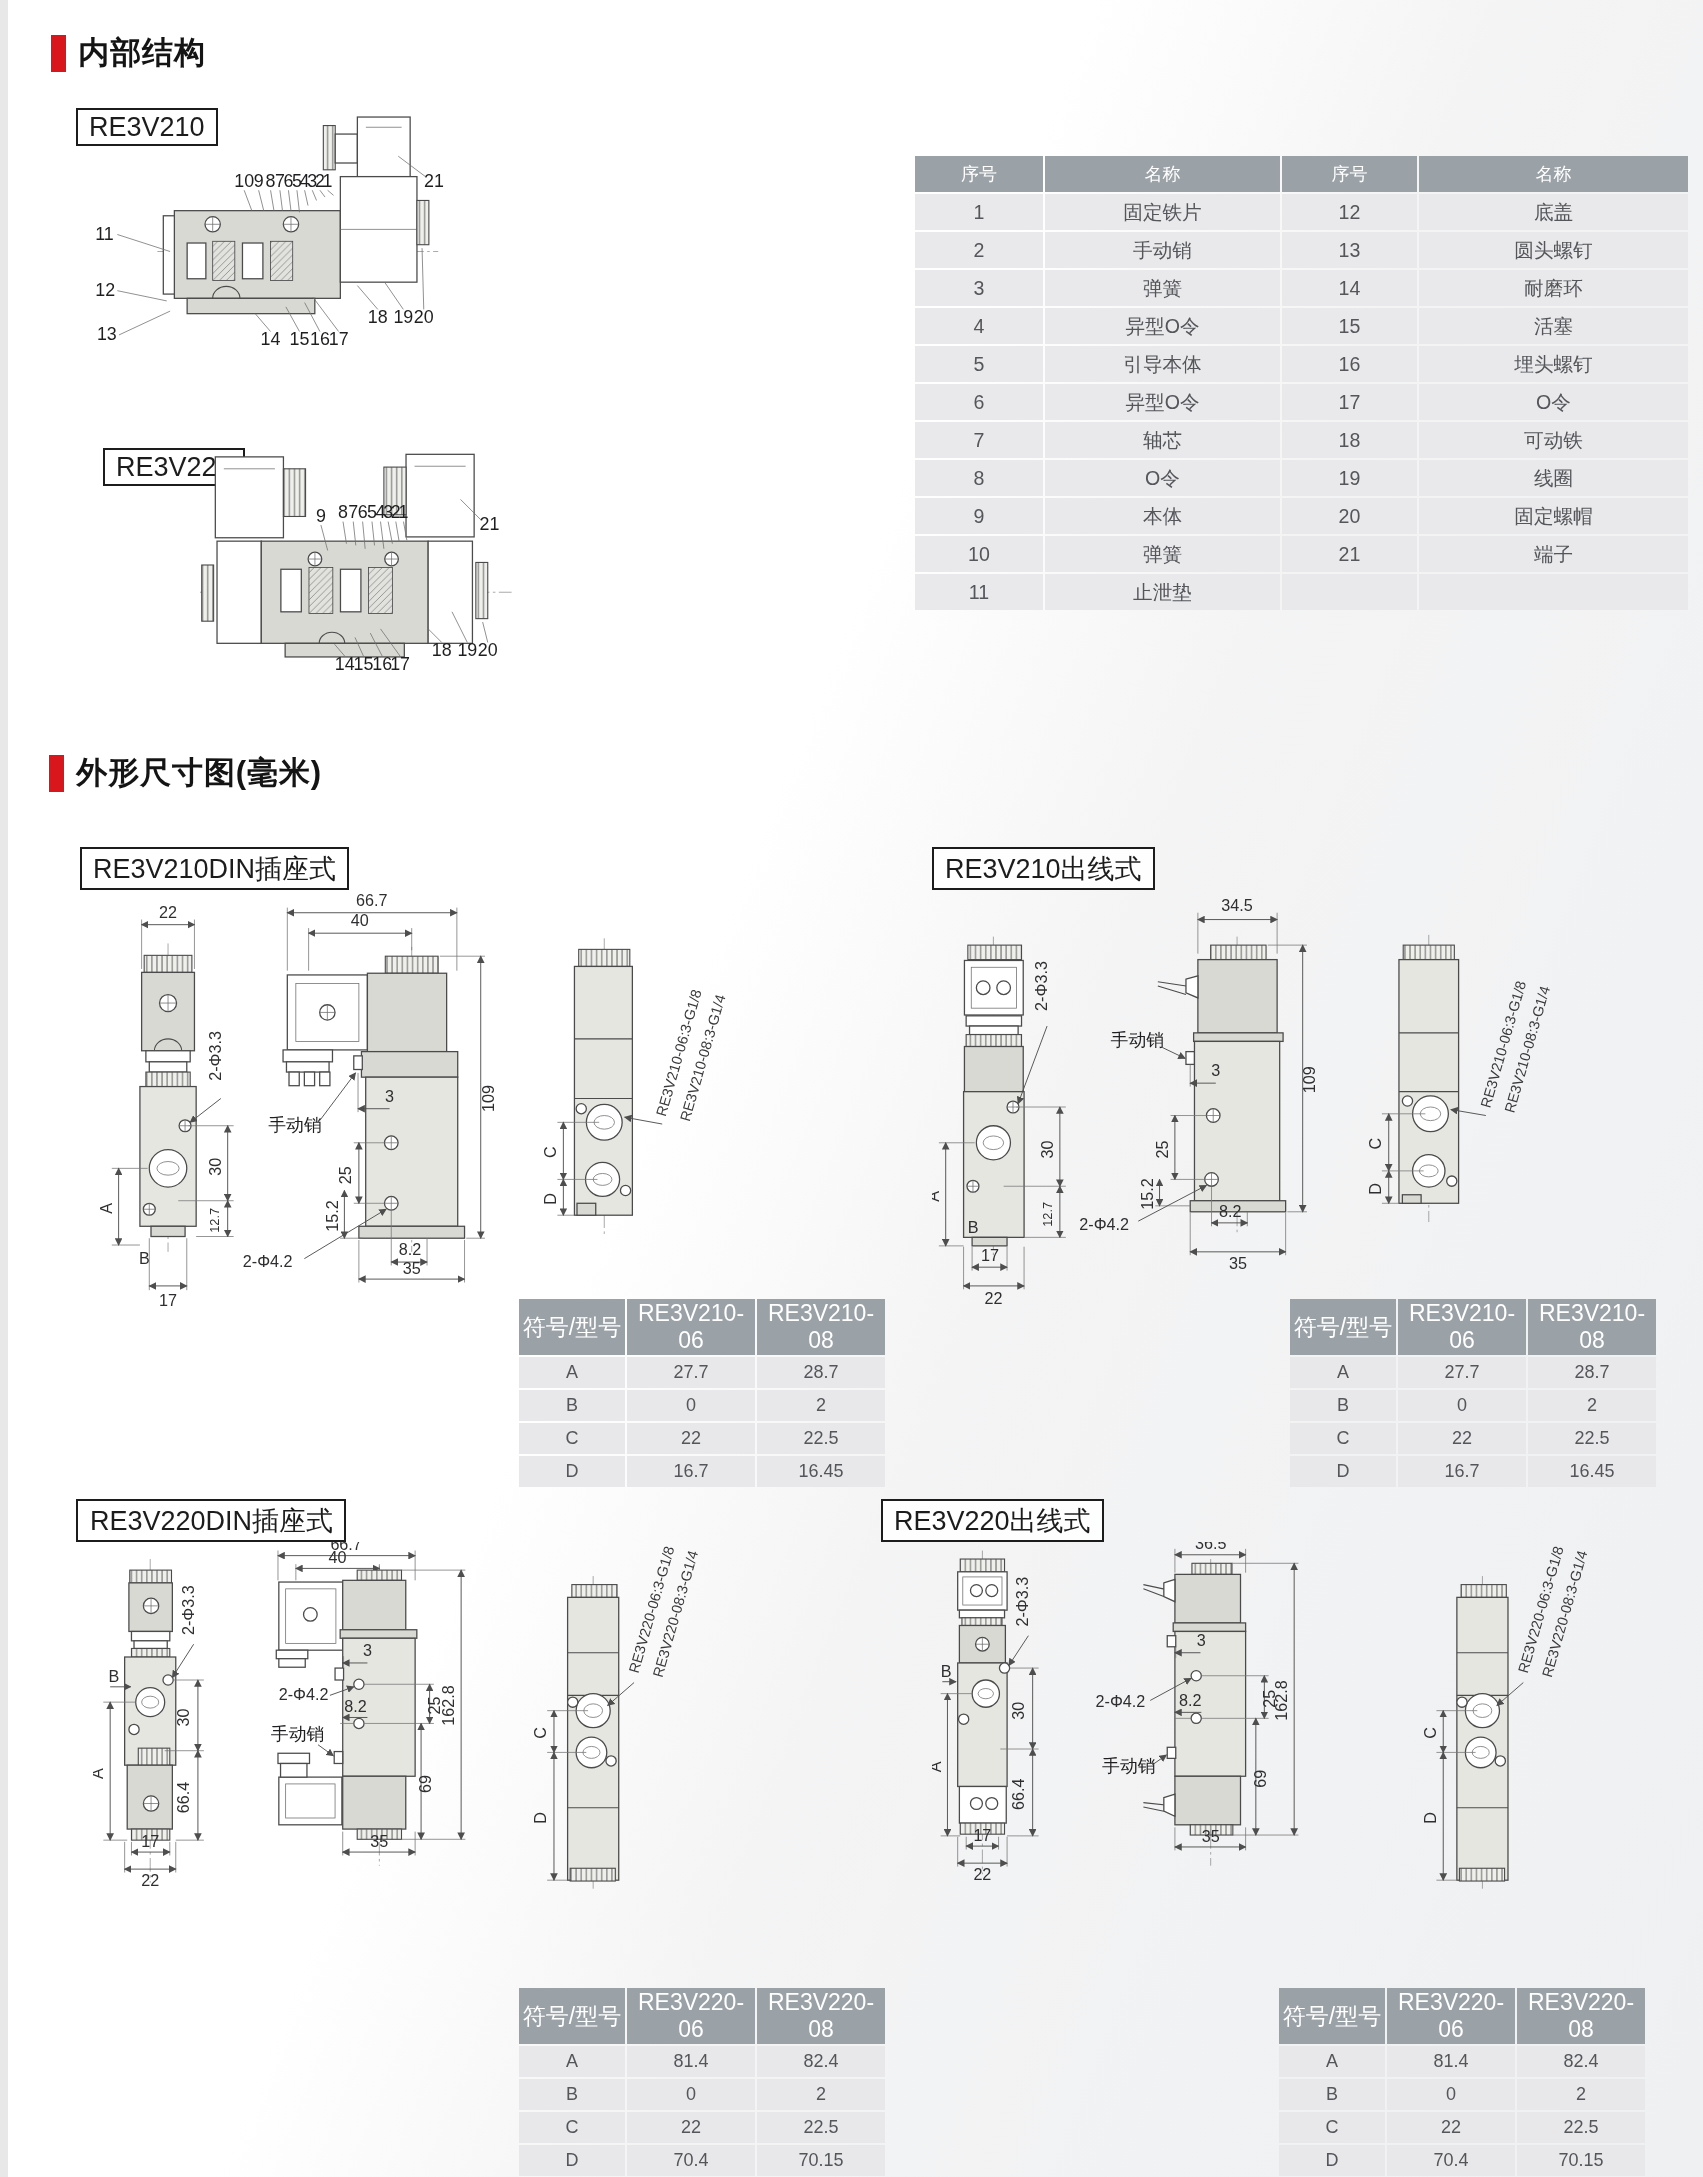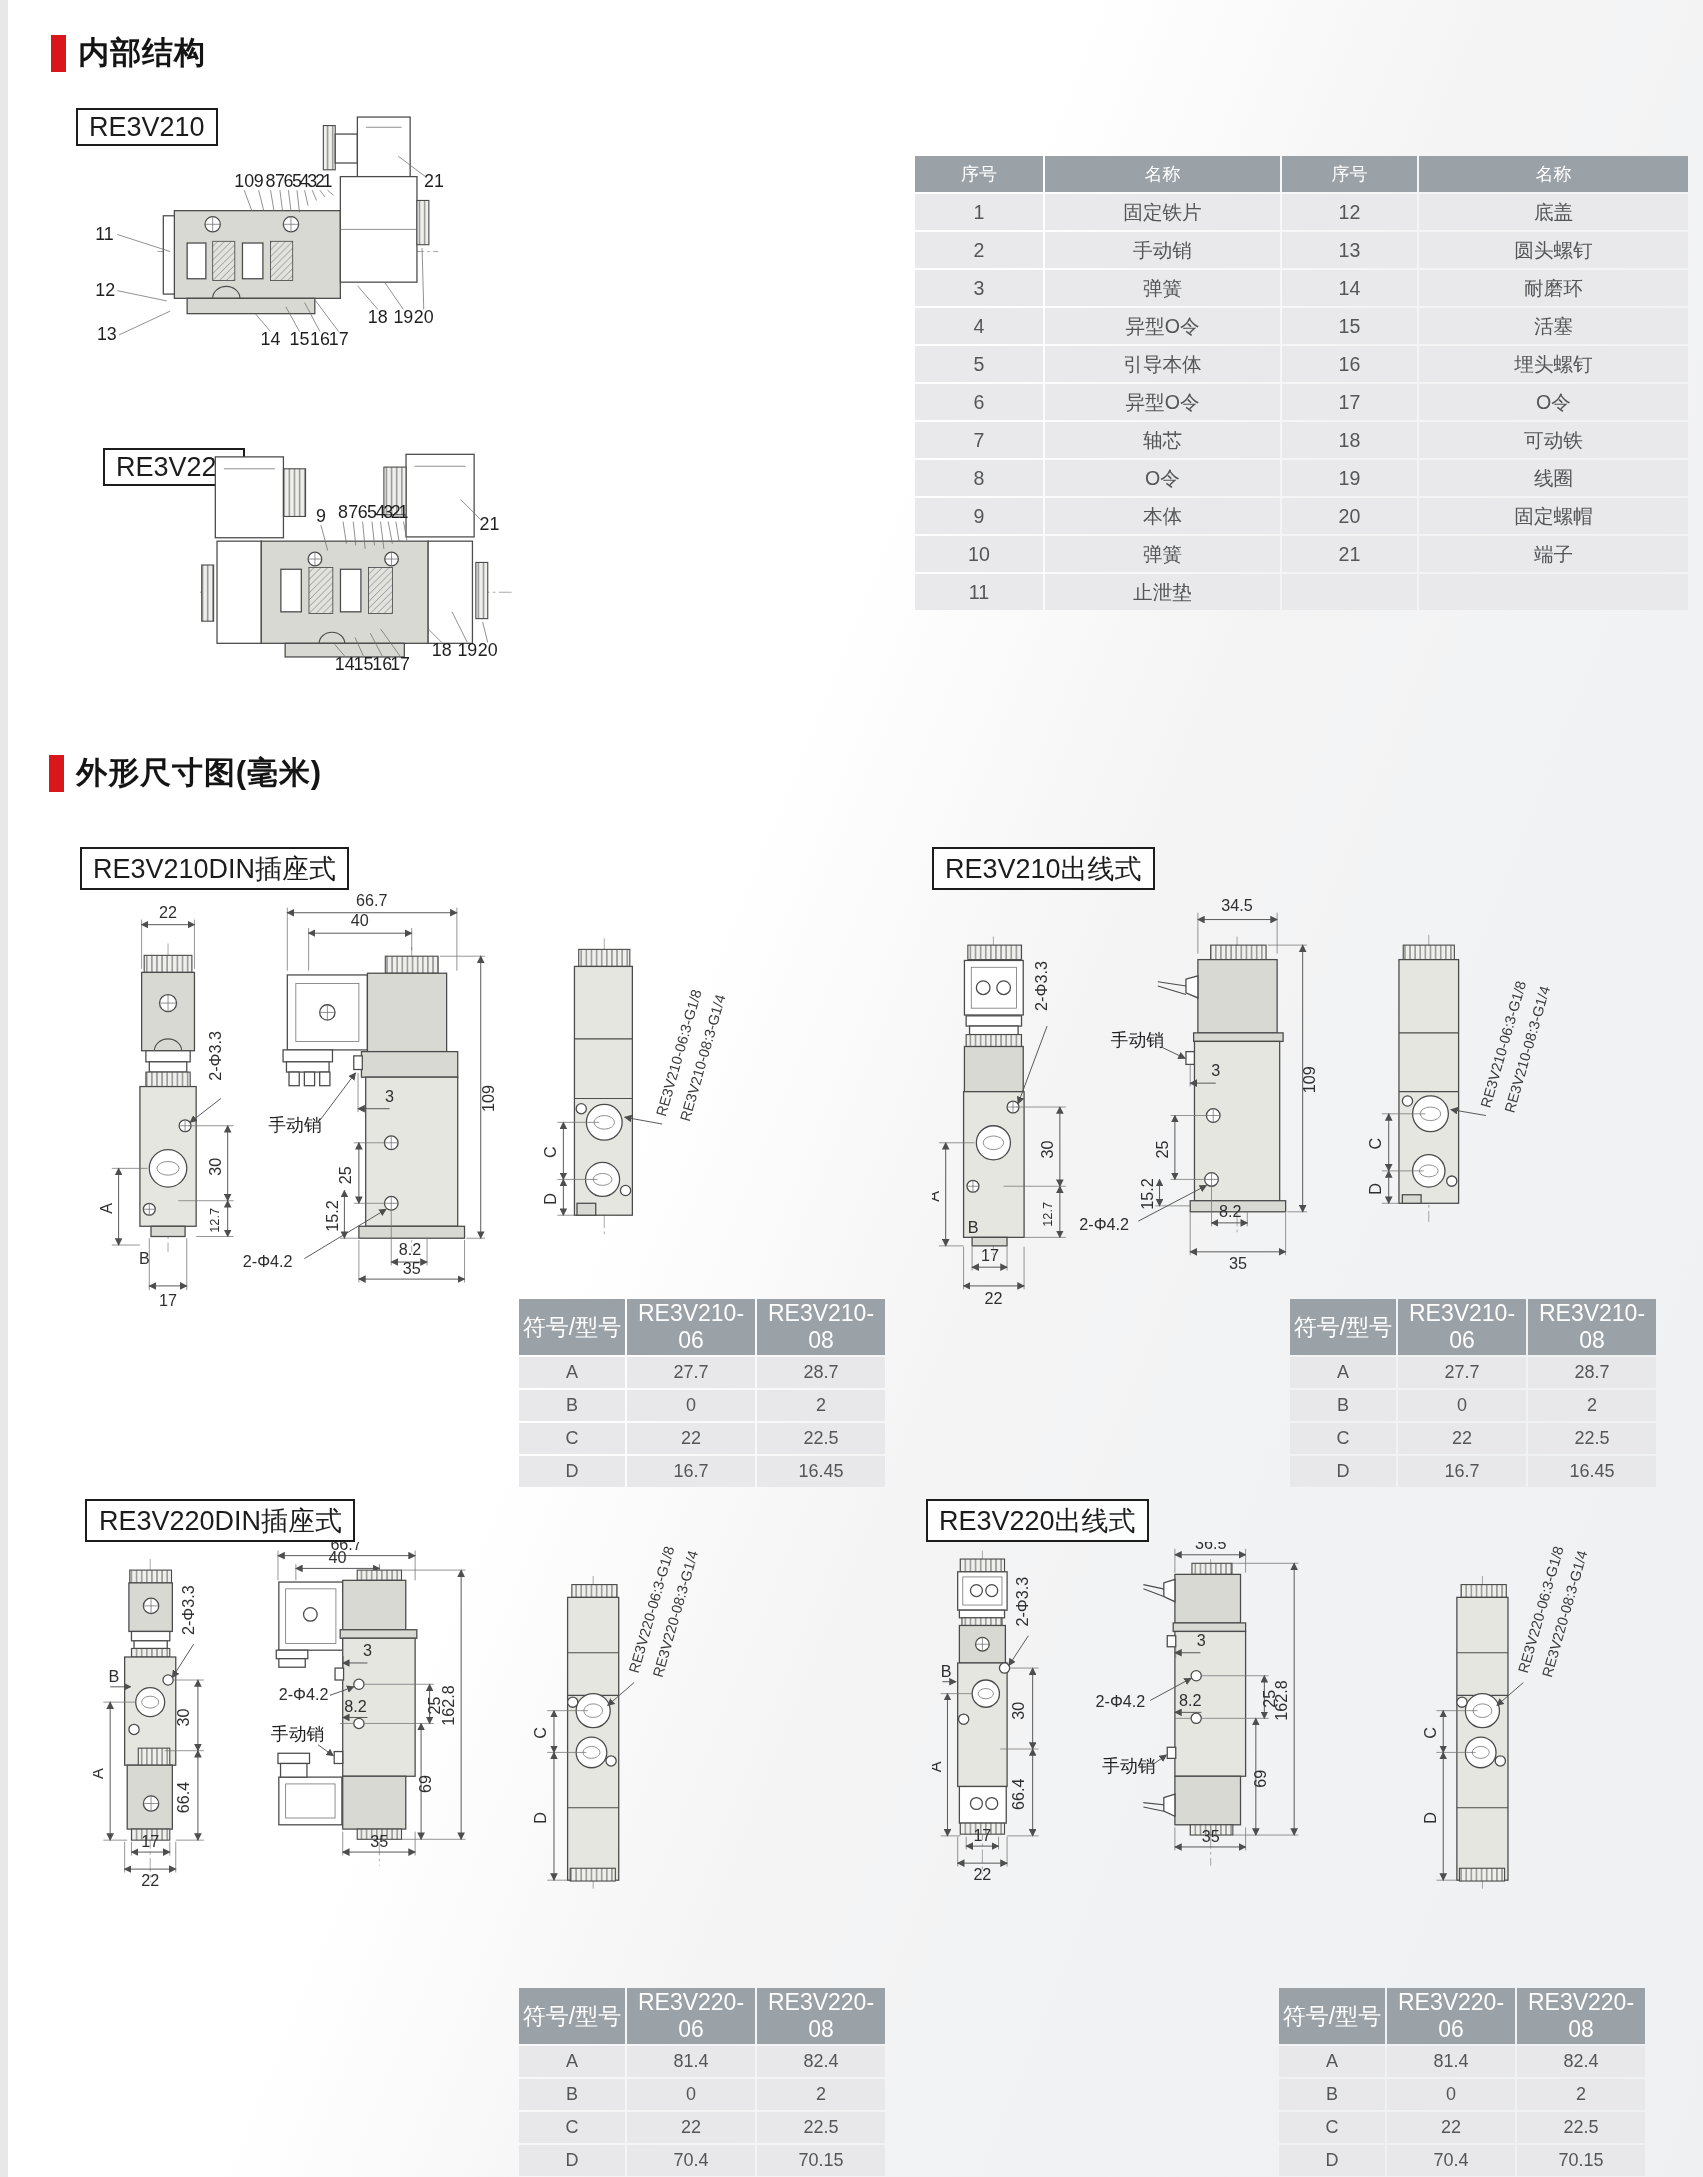--- a/index.html
+++ b/index.html
@@ -247,22 +247,22 @@
   </tbody>
 </table>
 
 <div class="sec-header" style="left:41px;top:752px;">
   <span class="red-bar"></span>
   <span class="sec-title">外形尺寸图(毫米)</span>
 </div>
 
 <div class="model-box" style="left:72px;top:847px;"><span>RE3V210DIN插座式</span></div>
 <div class="model-box" style="left:924px;top:847px;"><span>RE3V210出线式</span></div>
-<div class="model-box" style="left:77px;top:1499px;padding-left:12px;"><span>RE3V220DIN插座式</span></div>
-<div class="model-box" style="left:918px;top:1499px;"><span>RE3V220出线式</span></div>
+<div class="model-box" style="left:68px;top:1499px;padding-left:12px;"><span>RE3V220DIN插座式</span></div>
+<div class="model-box" style="left:873px;top:1499px;"><span>RE3V220出线式</span></div>
 
 <svg class="draw" style="left:85px;top:894px;" width="801" height="426" viewBox="0 0 940 500">
   <g>
     <line class="cl" x1="88" y1="58" x2="88" y2="420"></line>
     <line class="ext" x1="57" y1="88" x2="57" y2="30"></line>
         <line class="ext" x1="119" y1="88" x2="119" y2="30"></line>
     <line class="dim" x1="57" y1="36" x2="119" y2="36" marker-start="url(#ar)" marker-end="url(#ar)"></line>
     <text class="dt" x="88" y="28" text-anchor="middle">22</text>
     <rect class="kn" x="60" y="72" width="56" height="20"></rect>
     <rect class="f1" x="57" y="92" width="62" height="92"></rect>

